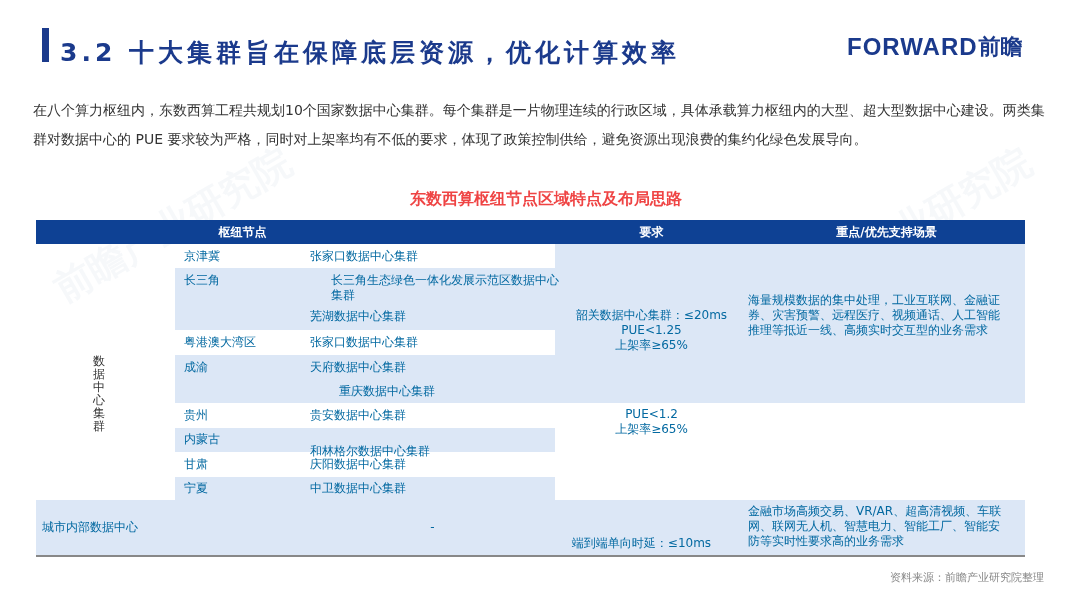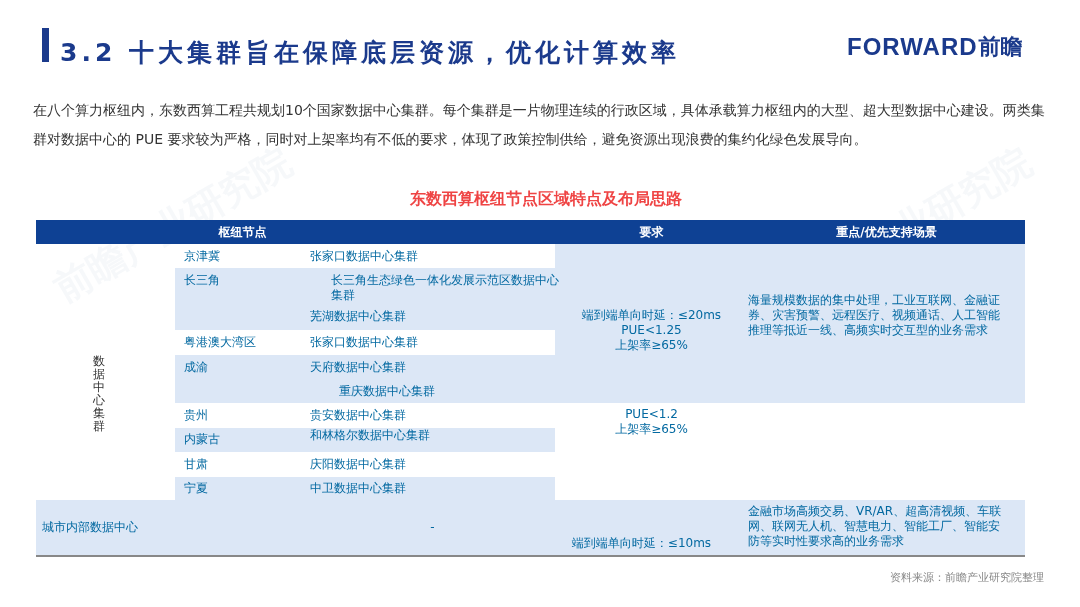--- a/index.html
+++ b/index.html
@@ -82,30 +82,30 @@
   <div class="cell" style="left:274px;top:115px;">张家口数据中心集群</div>
 
   <div class="cell" style="left:148px;top:140px;">成渝</div>
   <div class="cell" style="left:274px;top:140px;">天府数据中心集群</div>
   <div class="cell" style="left:274px;top:164px;margin-left:29px;">重庆数据中心集群</div>
 
   <div class="cell" style="left:148px;top:188px;">贵州</div>
   <div class="cell" style="left:274px;top:188px;">贵安数据中心集群</div>
 
   <div class="cell" style="left:148px;top:212px;">内蒙古</div>
-  <div class="cell" style="left:274px;top:208px;">和林格尔数据中心集群</div>
+  <div class="cell" style="left:274px;top:224px;">和林格尔数据中心集群</div>
 
   <div class="cell" style="left:148px;top:237px;">甘肃</div>
   <div class="cell" style="left:274px;top:237px;">庆阳数据中心集群</div>
 
   <div class="cell" style="left:148px;top:261px;text-align:right;">宁夏</div>
   <div class="cell" style="left:274px;top:261px;">中卫数据中心集群</div>
 
   <div class="cell" style="left:519px;top:88px;width:193px;text-align:center;">
-    <div>端到端单向时延：≤20ms</div>
+    <div>韶关数据中心集群：≤20ms</div>
     <div>PUE&lt;1.25</div>
     <div>上架率≥65%</div>
   </div>
   <div class="cell" style="left:712px;top:73px;width:262px;">海量规模数据的集中处理，工业互联网、金融证券、灾害预警、远程医疗、视频通话、人工智能推理等抵近一线、高频实时交互型的业务需求</div>
 
   <div class="cell" style="left:519px;top:187px;width:193px;text-align:center;">
     <div>PUE&lt;1.2</div>
     <div>上架率≥65%</div>
   </div>
 

